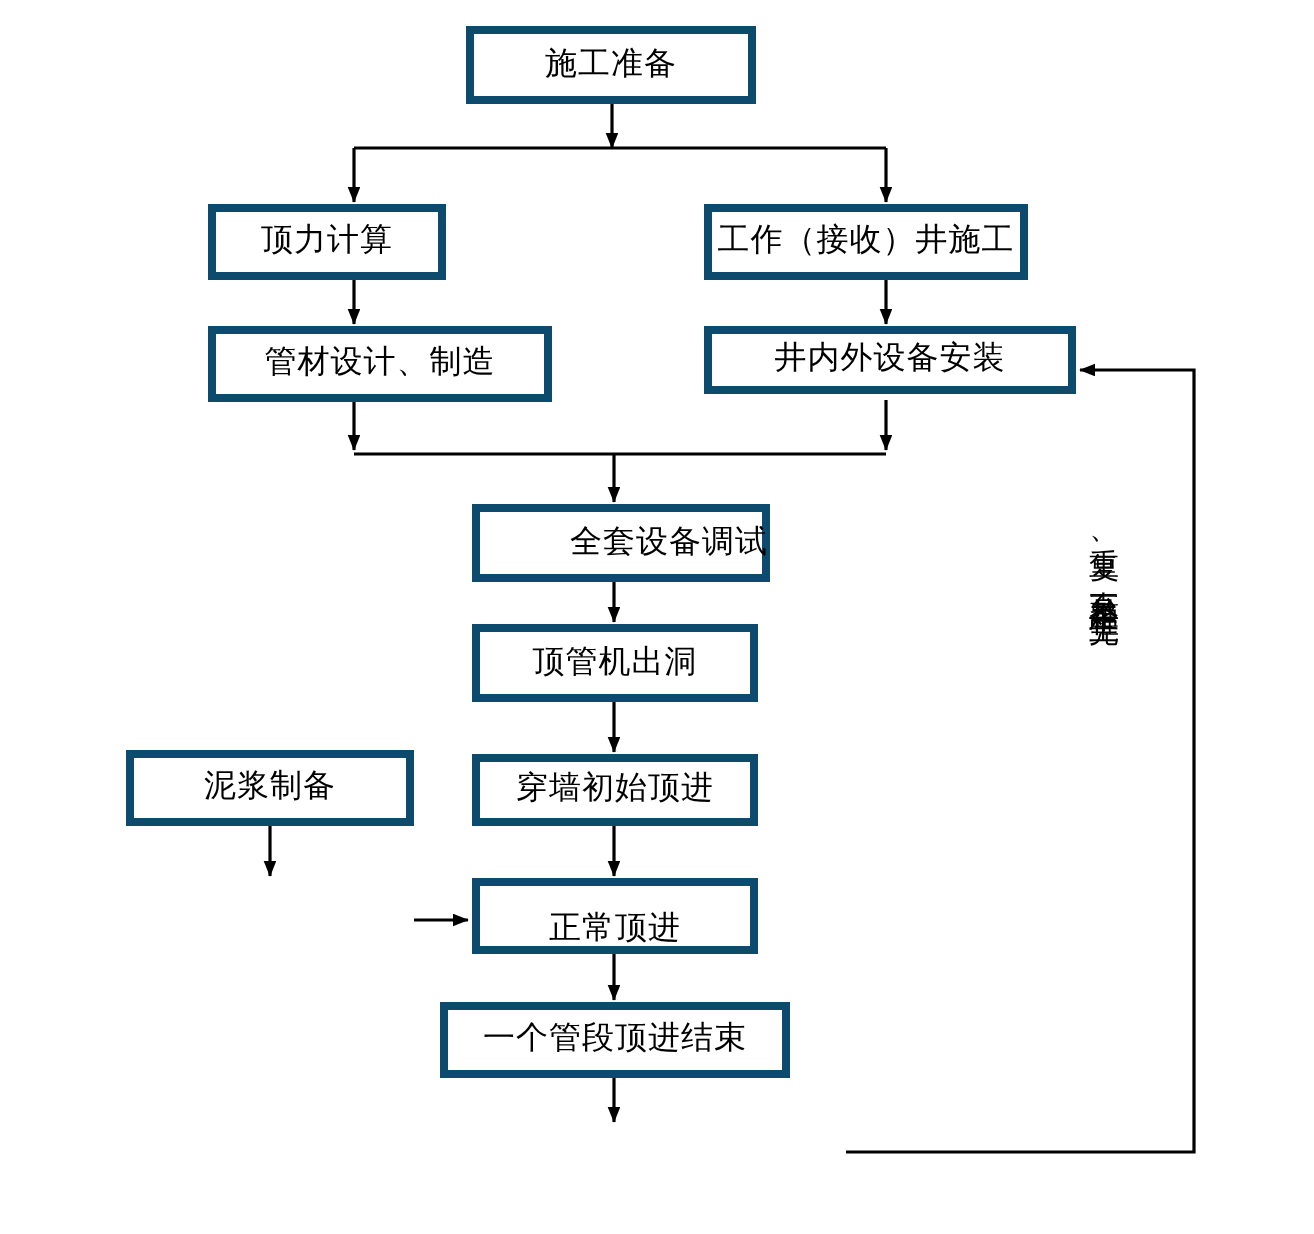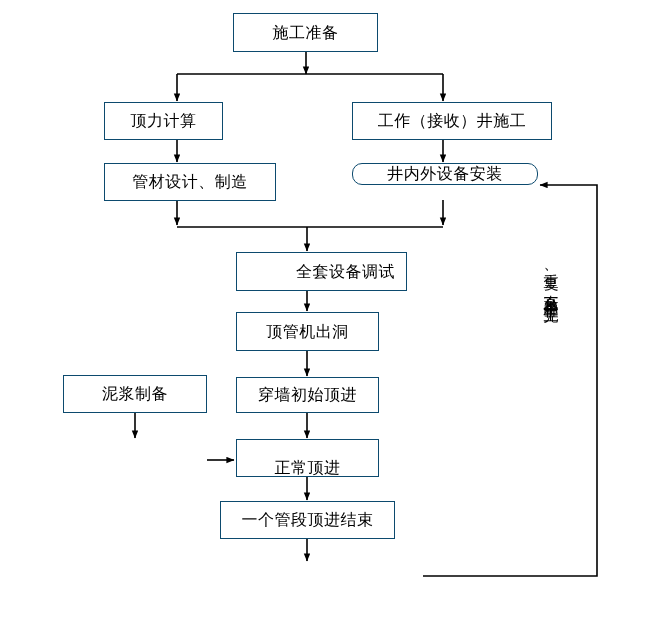--- a/index.html
+++ b/index.html
@@ -11,21 +11,21 @@
     position: relative;
     width: 657px;
     height: 617px;
     background: #ffffff;
     font-family: "Liberation Sans", "DejaVu Sans", sans-serif;
     overflow: hidden;
   }
   .node {
     position: absolute;
     box-sizing: border-box;
-    border: 1px solid #0c4a6e;
+    border: 4px solid #0c4a6e;
     background: #ffffff;
     display: flex;
     align-items: center;
     justify-content: center;
     color: #000000;
     font-size: 16px;
     letter-spacing: 0.5px;
     white-space: nowrap;
     line-height: 1;
   }
@@ -89,33 +89,33 @@
   </svg>
 
   <div class="node" style="left:233px; top:13px; width:145px; height:39px;">
     <span>施工准备</span>
   </div>
 
   <div class="node" style="left:104px; top:102px; width:119px; height:38px;">
     <span>顶力计算</span>
   </div>
 
-  <div class="node" style="left:352px; top:102px; width:200px; height:38px;">
+  <div class="node" style="left:352px; top:102px; width:162px; height:38px;">
     <span>工作（接收）井施工</span>
   </div>
 
   <div class="node" style="left:104px; top:163px; width:172px; height:38px;">
     <span>管材设计、制造</span>
   </div>
 
-  <div class="node" style="left:352px; top:163px; width:186px; height:22px;border-radius:10px;">
+  <div class="node" style="left:352px; top:163px; width:186px; height:34px;">
     <span>井内外设备安装</span>
   </div>
 
-  <div class="node" style="left:236px; top:252px; width:171px; height:39px;padding-left:48px;">
+  <div class="node" style="left:236px; top:252px; width:149px; height:39px;padding-left:48px;">
     <span>全套设备调试</span>
   </div>
 
   <div class="node" style="left:236px; top:377px; width:143px; height:36px;">
     <span>穿墙初始顶进</span>
   </div>
 
   <div class="node" style="left:236px; top:312px; width:143px; height:39px;">
     <span>顶管机出洞</span>
   </div>

